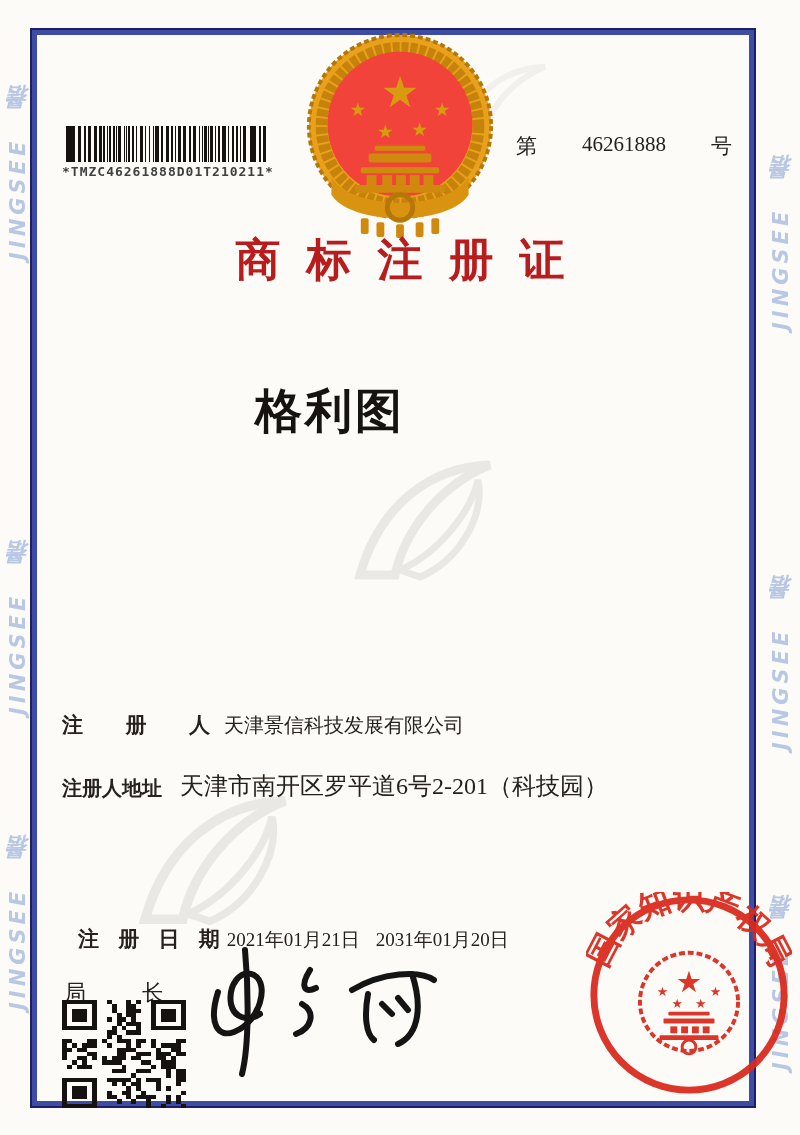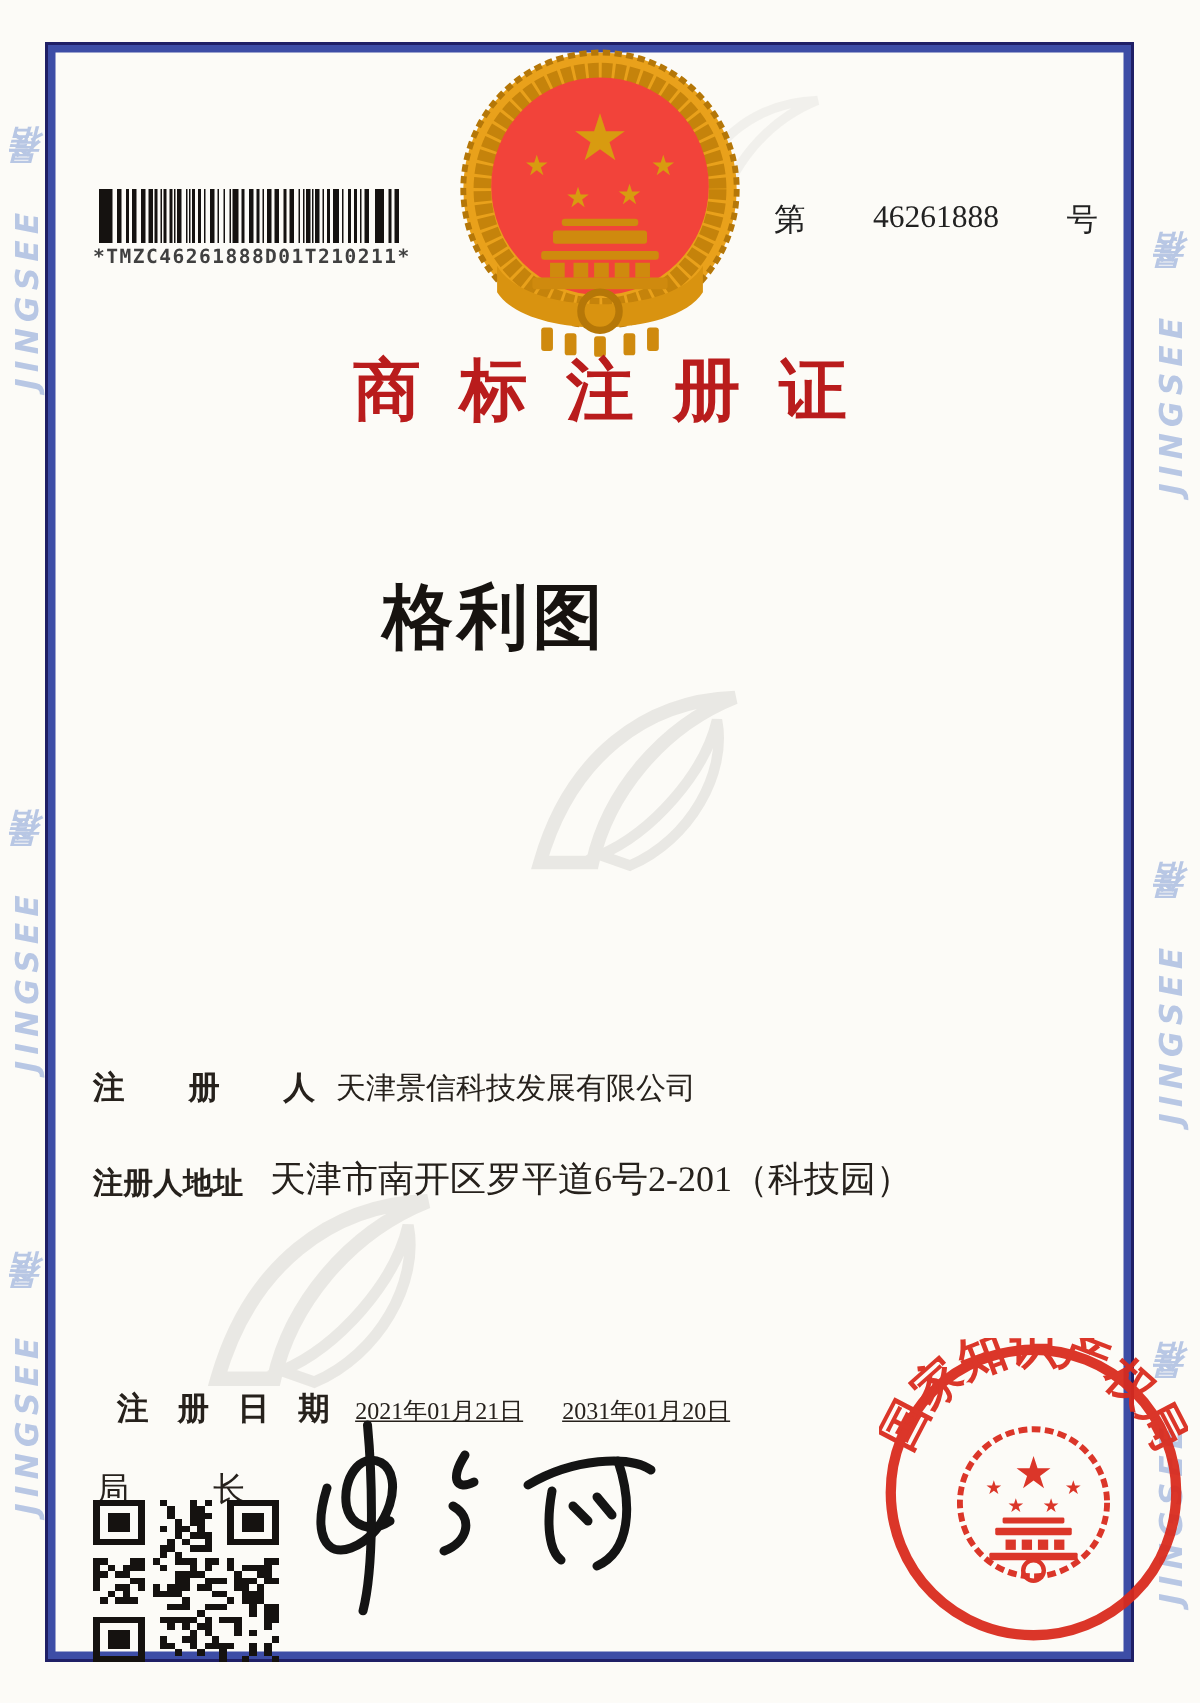--- a/index.html
+++ b/index.html
@@ -23,21 +23,21 @@
   .section-heading{position:absolute;left:62px;top:551px;font-size:20px;font-weight:bold;color:#211c17;z-index:3;}
   .goods{position:absolute;left:62px;top:589px;width:692px;font-size:17.5px;line-height:23.5px;color:#23201b;z-index:3;}
   .registrant-row{position:absolute;left:62px;top:688px;display:flex;align-items:baseline;z-index:3;}
   .registrant-label{font-size:21px;font-weight:bold;width:148px;display:flex;justify-content:space-between;}
   .registrant-name{font-size:20px;margin-left:14px;margin-top:24px;}
   .address-row{position:absolute;left:62px;top:770px;display:flex;align-items:flex-end;z-index:3;}
   .address-label{font-size:20px;font-weight:bold;}
   .address-value{font-size:24px;margin-left:18px;}
   .dates-row{position:absolute;left:78px;top:925px;display:flex;align-items:baseline;z-index:3;}
   .date-label{font-size:21px;font-weight:bold;letter-spacing:7px;}
-  .date-value{font-size:16px;margin-left:10px;margin-right:16px;text-decoration:underline;}
+  .date-value{font-size:19px;margin-left:0;margin-right:16px;}
   
   .director-label{position:absolute;left:64px;top:978px;width:100px;display:flex;justify-content:space-between;font-size:22px;z-index:3;}
   .issuer-label{position:absolute;left:452px;top:986px;font-size:22px;letter-spacing:9px;color:#1e1a16;z-index:3;}
   .signature{position:absolute;left:190px;top:942px;width:250px;height:135px;z-index:4;}
   .qr-wrap{position:absolute;left:62px;top:1000px;width:124px;height:108px;z-index:4;}
   .qr-wrap svg{width:100%;height:100%;}
   .seal{position:absolute;left:586px;top:892px;width:206px;height:206px;z-index:5;opacity:.94;}
 </style>
 </head>
 <body>

